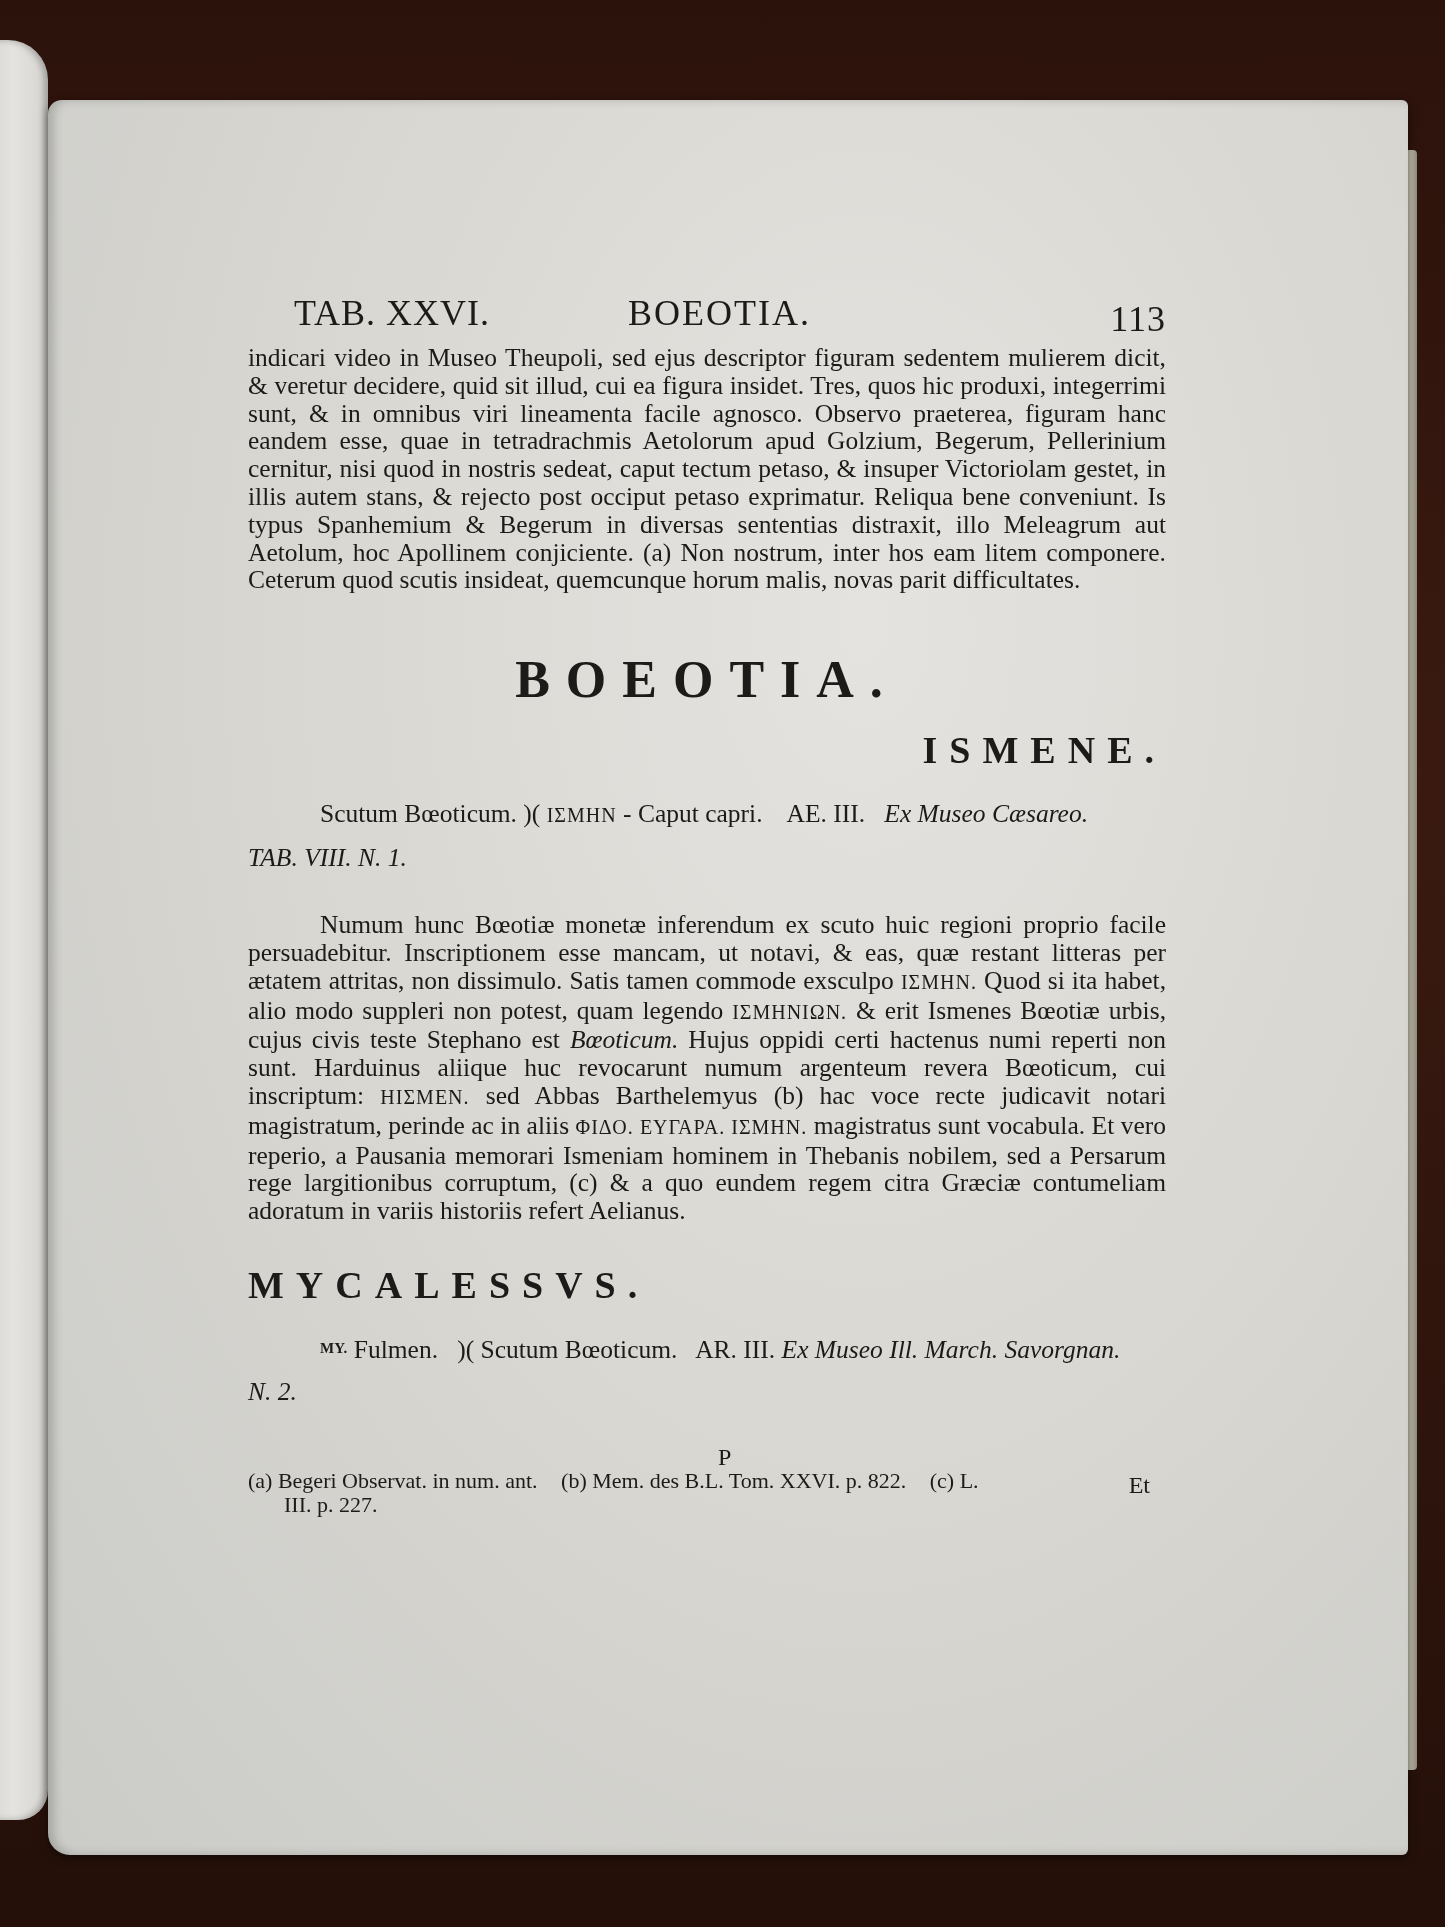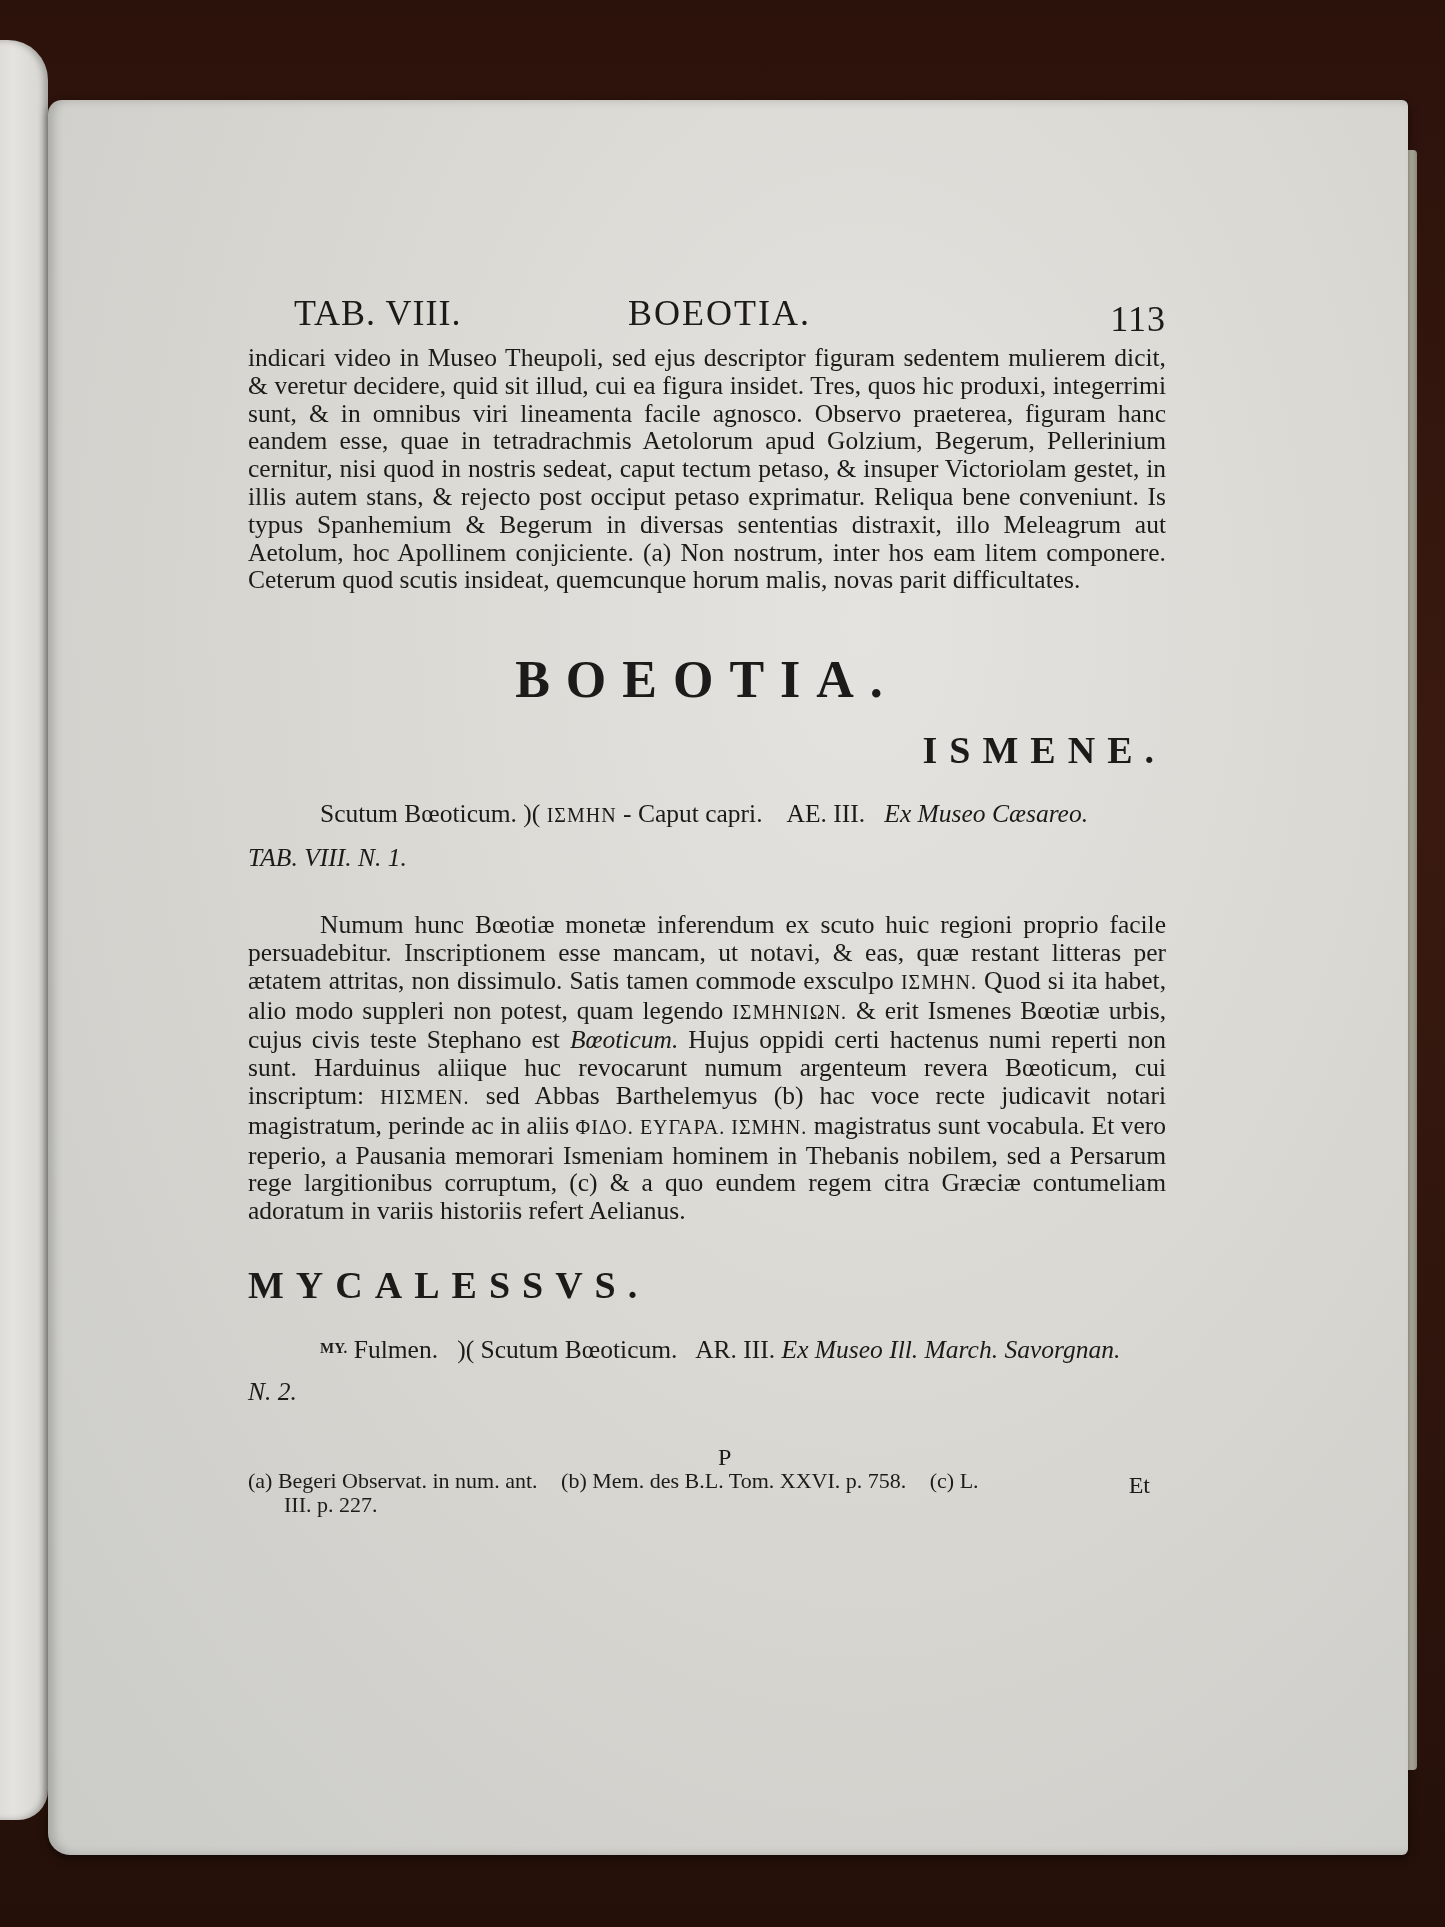--- a/index.html
+++ b/index.html
@@ -178,21 +178,21 @@
 <body>
 
 <div class="table-surface"></div>
 <div class="left-page"></div>
 <div class="page-edge"></div>
 <div class="page"></div>
 
 <div class="content">
 
   <div class="running-head">
-    <span class="left">TAB. VIII.</span>
+    <span class="left">TAB. XXVI.</span>
     <span class="center">BOEOTIA.</span>
     <span class="right">113</span>
   </div>
 
   <p class="para">indicari video in Museo Theupoli, sed ejus descriptor figuram sedentem mulierem dicit, &amp; veretur decidere, quid sit illud, cui ea figura insidet. Tres, quos hic produxi, integerrimi sunt, &amp; in omnibus viri lineamenta facile agnosco. Observo praeterea, figuram hanc eandem esse, quae in tetradrachmis Aetolorum apud Golzium, Begerum, Pellerinium cernitur, nisi quod in nostris sedeat, caput tectum petaso, &amp; insuper Victoriolam gestet, in illis autem stans, &amp; rejecto post occiput petaso exprimatur. Reliqua bene conveniunt. Is typus Spanhemium &amp; Begerum in diversas sententias distraxit, illo Meleagrum aut Aetolum, hoc Apollinem conjiciente. (a) Non nostrum, inter hos eam litem componere. Ceterum quod scutis insideat, quemcunque horum malis, novas parit difficultates.</p>
 
   <h1 class="section-title">BOEOTIA.</h1>
   <h2 class="sub-title">ISMENE.</h2>
 
   <div class="coin-entry">
@@ -237,20 +237,20 @@
 
   <div class="footnotes">
     <div class="catchwords">
       <span class="sig">P</span>
       <span class="catch">Et</span>
     </div>
     <div class="footnote-line">
       <span>(a)</span>
       <span class="fn">Begeri Observat. in num. ant.</span>
       <span>(b)</span>
-      <span class="fn">Mem. des B.L. Tom. XXVI. p. 758.</span>
+      <span class="fn">Mem. des B.L. Tom. XXVI. p. 822.</span>
       <span>(c)</span>
       <span>L.</span>
     </div>
     <div class="footnote-cont">III. p. 227.</div>
   </div>
 
 </div>
 
 </body></html>

